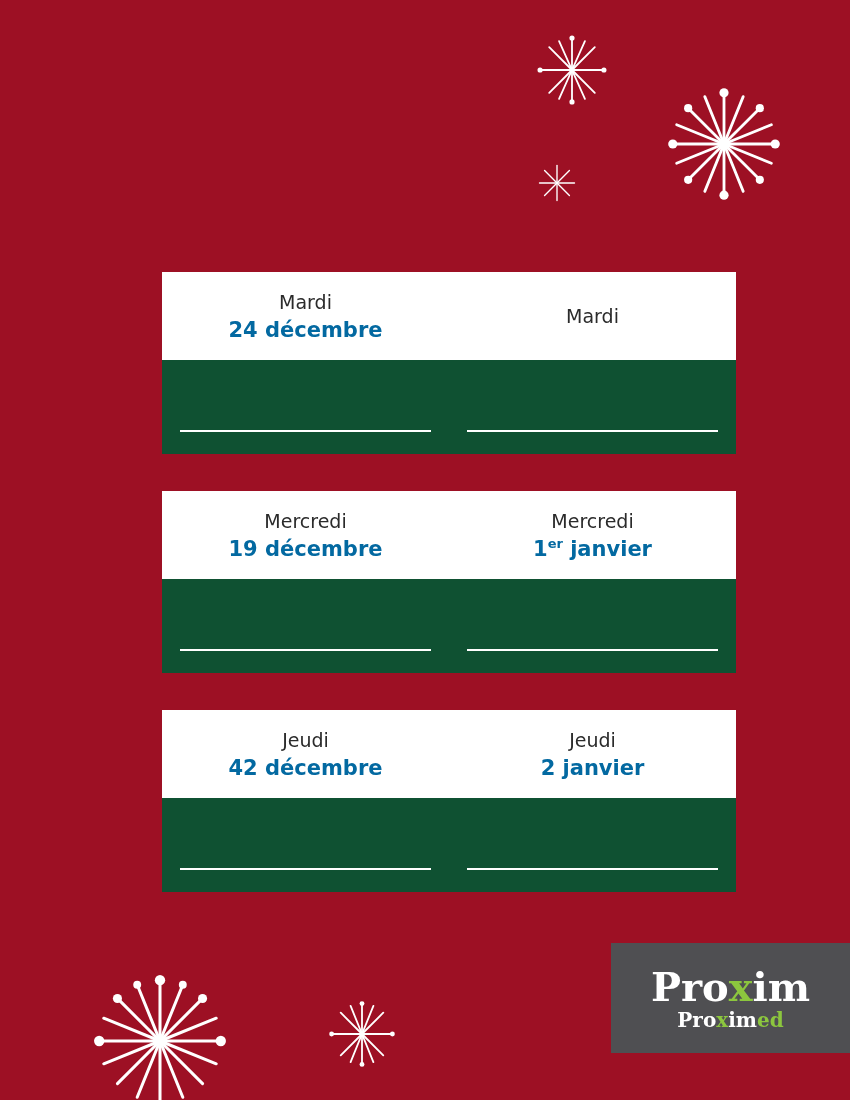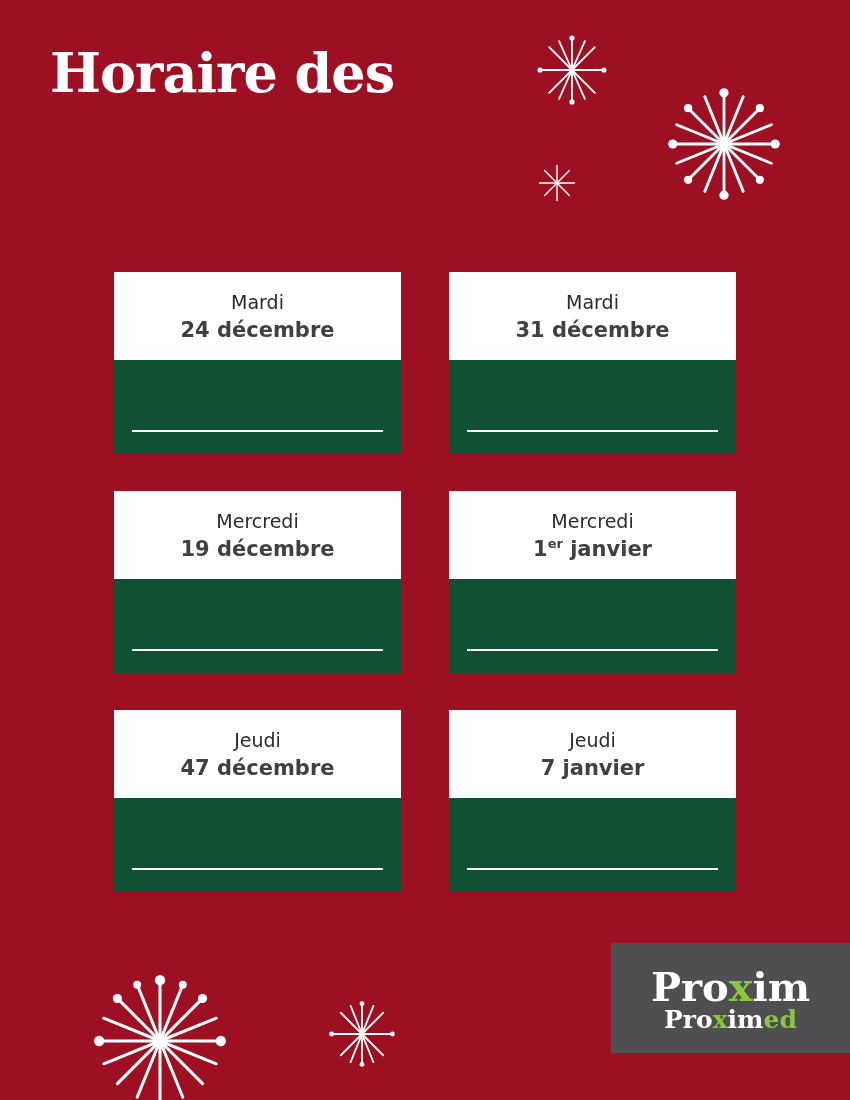--- a/index.html
+++ b/index.html
@@ -46,21 +46,21 @@
 
   
   .cards {
     position: absolute;
     left: 114px;
     top: 272px;
     width: 622px;
   }
   .card-row {
     display: flex;
-    justify-content: space-between;
+    justify-content: flex-end;
     margin-bottom: 37px;
   }
   .card {
     width: 287px;
     background: #ffffff;
     box-sizing: border-box;
   }
   .card-head {
     height: 88px;
     display: flex;
@@ -70,21 +70,21 @@
     background: #ffffff;
   }
   .card-day {
     font-size: 19px;
     color: #2b2b2b;
     line-height: 24px;
   }
   .card-date {
     font-size: 21px;
     font-weight: bold;
-    color: #404040;
+    color: #0369a1;
     line-height: 26px;
     margin-top: 3px;
   }
   .card-date sup {
     font-size: 13px;
     vertical-align: super;
     line-height: 0;
     margin-top: 32px;
   }
   .card-body {
@@ -119,33 +119,32 @@
     font-weight: bold;
     font-size: 40px;
     color: #ffffff;
     line-height: 42px;
     letter-spacing: 0px;
   }
   .logo-main .x-green { color: #8cc63e; }
   .logo-sub {
     font-family: "DejaVu Serif", serif;
     font-weight: bold;
-    font-size: 25px;
+    font-size: 20px;
     color: #ffffff;
     line-height: 20px;
     margin-top: 2px;
   }
   .logo-sub .x-green { color: #8cc63e; }
   .logo-sub .ed-green { color: #8cc63e; }
 </style>
 </head>
 <body>
 
 <div class="title-block">
-  <div class="title-line1">Horaire des</div>
 </div>
 
 <div class="flake" style="left:534px; top:32px;">
   <svg width="76" height="76" viewBox="0 0 100 100">
     <g stroke="#ffffff" stroke-width="2.4" stroke-linecap="round">
       <line x1="50" y1="50" x2="50" y2="8"></line>
       <line x1="50" y1="50" x2="50" y2="92"></line>
       <line x1="50" y1="50" x2="8" y2="50"></line>
       <line x1="50" y1="50" x2="92" y2="50"></line>
       <line x1="50" y1="50" x2="20" y2="20"></line>
@@ -280,21 +279,20 @@
         <div class="card-date">24 décembre</div>
       </div>
       <div class="card-body">
         <div class="write-line"></div>
       </div>
     </div>
 
     <div class="card">
       <div class="card-head">
         <div class="card-day">Mardi</div>
-        <div class="card-date">31 décembre</div>
       </div>
       <div class="card-body">
         <div class="write-line"></div>
       </div>
     </div>
   </div>
 
   <div class="card-row">
     <div class="card">
       <div class="card-head">
@@ -314,31 +312,31 @@
       <div class="card-body">
         <div class="write-line"></div>
       </div>
     </div>
   </div>
 
   <div class="card-row">
     <div class="card">
       <div class="card-head">
         <div class="card-day">Jeudi</div>
-        <div class="card-date">47 décembre</div>
+        <div class="card-date">42 décembre</div>
       </div>
       <div class="card-body">
         <div class="write-line"></div>
       </div>
     </div>
 
     <div class="card">
       <div class="card-head">
         <div class="card-day">Jeudi</div>
-        <div class="card-date">7 janvier</div>
+        <div class="card-date">2 janvier</div>
       </div>
       <div class="card-body">
         <div class="write-line"></div>
       </div>
     </div>
   </div>
 
 </div>
 
 <div class="logo-box">

